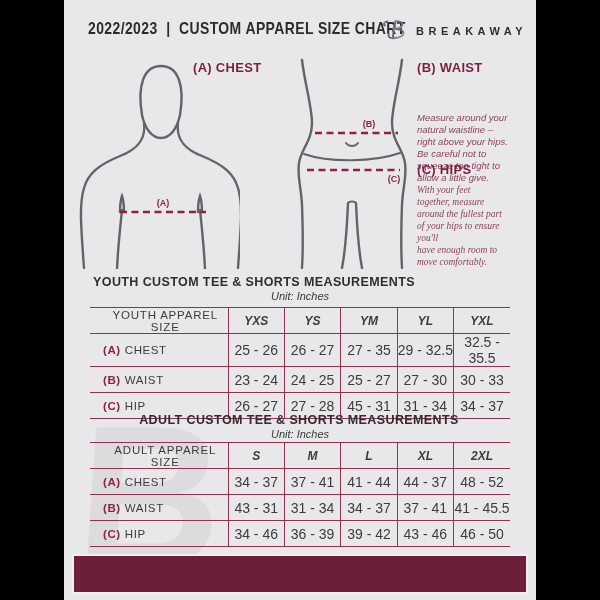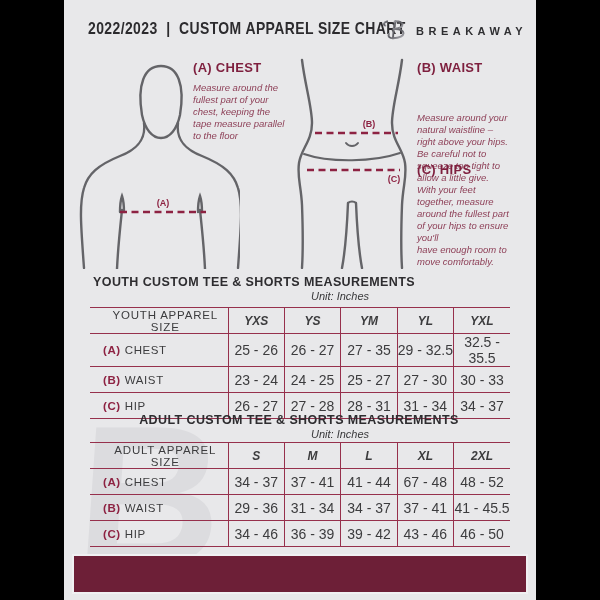--- a/index.html
+++ b/index.html
@@ -18,31 +18,31 @@
 
   
   .guide-head { position:absolute; font-size:13px; font-weight:700; color:#7e1f3e; letter-spacing:.3px; z-index:2; }
   .guide-body { position:absolute; font-size:9.5px; font-style:italic; color:#8e4058; line-height:12px;
                 white-space:pre-line; z-index:2; }
   .gh-chest { left:129px; top:60px; }
   .gb-chest { left:129px; top:82px; width:130px; }
   .gh-waist { left:353px; top:60px; }
   .gb-waist { left:353px; top:82px; width:118px;margin-top:30px; }
   .gh-hips  { left:353px; top:162px; }
-  .gb-hips  { left:353px; top:184px; width:122px; }
+  .gb-hips  { left:353px; top:184px; width:122px;font-family:Liberation Serif, serif; }
 
   .fig { position:absolute; z-index:1; }
   .fig-torso { left:12px; top:57px; }
   .fig-lower { left:221px; top:57px; }
 
   
   .sec-title { position:absolute; left:0; width:380px; text-align:center; font-size:12.5px; font-weight:700;
                color:#2e2d30; letter-spacing:.4px; z-index:2; }
   .sec-unit  { position:absolute; left:0; width:472px; text-align:center; font-size:11px; font-style:italic;
-               color:#38383a; z-index:2;padding-left:40px; }
+               color:#38383a; z-index:2; }
   .t-youth-title { top:275px; } .t-youth-unit { top:290px; }
   .t-adult-title { top:413px;padding-left:45px; } .t-adult-unit { top:428px; }
 
   
   .size-table { position:absolute; left:26px; width:420px; border-collapse:collapse; table-layout:fixed;
                 background:transparent; z-index:2; }
   .tbl-youth { top:307px; } .tbl-adult { top:442px; }
   .c-label { width:138px; } .c-size { width:56.4px; }
   .size-table th, .size-table td { border-top:1.5px solid #96304c; border-bottom:1.5px solid #96304c;
                 height:25px; text-align:center; color:#3c3c3e; font-size:14px; padding:0; font-weight:400; }
@@ -116,25 +116,20 @@
         <path d="M 71,146 C 72,170 73,190 77,211"></path>
         <path d="M 63,146 C 65,144 69,144 71,146" stroke-width="2"></path>
       </g>
       <path d="M 30,76 L 113,76" stroke="#8d2242" stroke-width="2.4" stroke-dasharray="7 4.5" fill="none"></path>
       <path d="M 22,113 L 115,113" stroke="#8d2242" stroke-width="2.4" stroke-dasharray="7 4.5" fill="none"></path>
       <text x="84" y="70" text-anchor="middle" font-size="9" font-weight="bold" fill="#8d2242">(B)</text>
       <text x="109" y="125" text-anchor="middle" font-size="9" font-weight="bold" fill="#8d2242">(C)</text>
     </svg>
 
     <div class="guide-head gh-chest">(A) CHEST</div>
-    <div class="guide-body gb-chest">Measure around the
-fullest part of your
-chest, keeping the
-tape measure parallel
-to the floor</div>
     <div class="guide-head gh-waist">(B) WAIST</div>
     <div class="guide-body gb-waist">Measure around your
 natural waistline –
 right above your hips.
 Be careful not to
 squeeze too tight to
 allow a little give.</div>
     <div class="guide-head gh-hips">(C) HIPS</div>
     <div class="guide-body gb-hips">With your feet
 together, measure
@@ -178,21 +173,21 @@
         <td>23 - 24</td>
         <td>24 - 25</td>
         <td>25 - 27</td>
         <td>27 - 30</td>
         <td>30 - 33</td>
       </tr>
       <tr>
         <td class="label-cell"><span class="prefix">(C)</span><span>HIP</span></td>
         <td>26 - 27</td>
         <td>27 - 28</td>
-        <td>28 - 31</td>
+        <td>45 - 31</td>
         <td>31 - 34</td>
         <td>34 - 37</td>
       </tr>
     </tbody>
       </table>
 
     <div class="sec-title t-adult-title">ADULT CUSTOM TEE &amp; SHORTS MEASUREMENTS</div>
     <div class="sec-unit t-adult-unit">Unit: Inches</div>
 
     <table class="size-table tbl-adult">
@@ -211,26 +206,26 @@
         <th class="size-head">M</th>
         <th class="size-head">L</th>
         <th class="size-head">XL</th>
         <th class="size-head">2XL</th>
       </tr>
       <tr>
         <td class="label-cell"><span class="prefix">(A)</span><span>CHEST</span></td>
         <td>34 - 37</td>
         <td>37 - 41</td>
         <td>41 - 44</td>
-        <td>67 - 48</td>
+        <td>44 - 37</td>
         <td>48 - 52</td>
       </tr>
       <tr>
         <td class="label-cell"><span class="prefix">(B)</span><span>WAIST</span></td>
-        <td>29 - 36</td>
+        <td>43 - 31</td>
         <td>31 - 34</td>
         <td>34 - 37</td>
         <td>37 - 41</td>
         <td>41 - 45.5</td>
       </tr>
       <tr>
         <td class="label-cell"><span class="prefix">(C)</span><span>HIP</span></td>
         <td>34 - 46</td>
         <td>36 - 39</td>
         <td>39 - 42</td>

